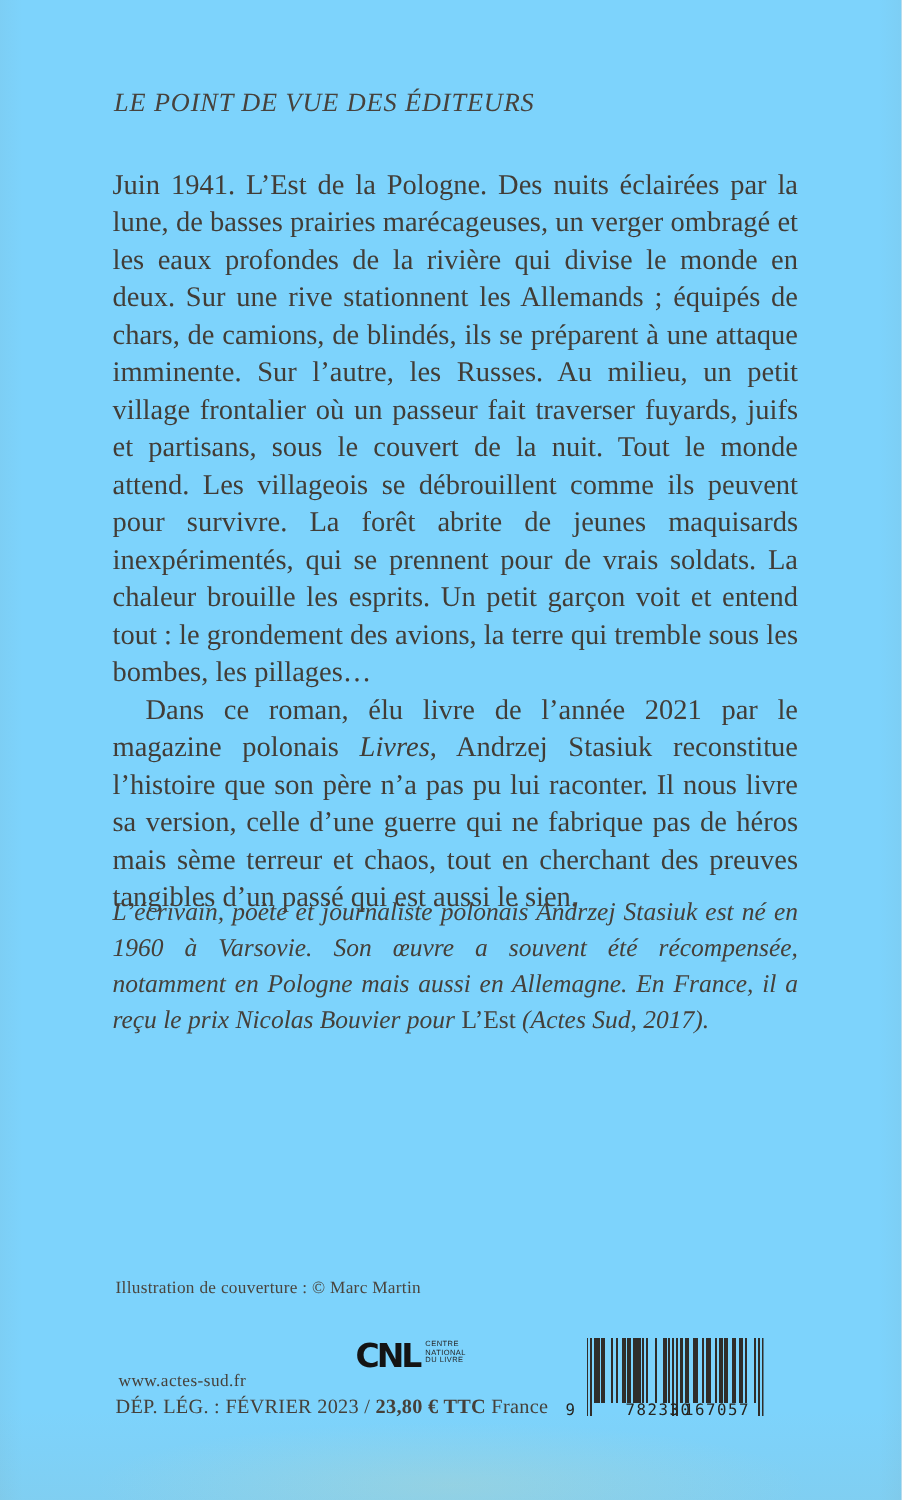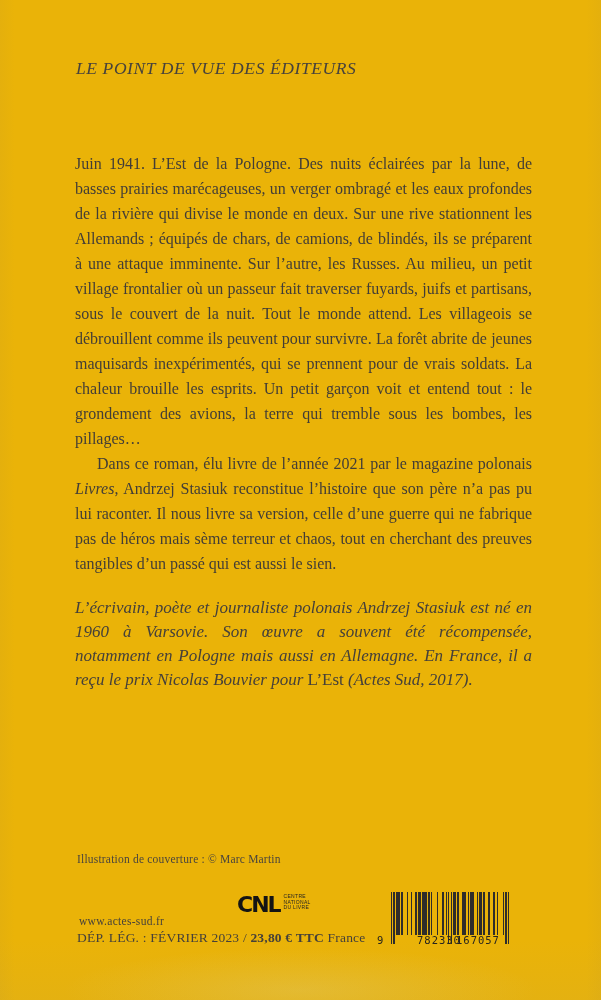--- a/index.html
+++ b/index.html
@@ -1,40 +1,40 @@
 <!DOCTYPE html>
 <html><head>
 <meta charset="utf-8">
 <style>
   html,body { margin:0; padding:0; background:#e8e8e6; }
   .page {
     position:relative;
     width:601px; height:1000px;
     margin:0 auto;
-    background:#eab308;
+    background:#7dd3fc;
     font-family:"Liberation Serif", serif;
     color:#423d37;
     overflow:hidden;
   }
   
   .page::before {
     content:""; position:absolute; inset:0; pointer-events:none;
     background:
       radial-gradient(ellipse 340px 60px at 50% 99%, rgba(222,218,170,0.22), rgba(0,0,0,0) 70%),
       linear-gradient(to bottom, rgba(0,0,0,0) 94%, rgba(160,155,120,0.08) 100%),
       linear-gradient(to right, rgba(120,115,100,0.05) 0%, rgba(0,0,0,0) 2.5%, rgba(0,0,0,0) 97.5%, rgba(120,115,100,0.05) 100%);
   }
   .header {
     position:absolute; left:76px; top:58px;
     font-style:italic; font-size:17.5px; letter-spacing:0.6px;
     color:#47423c; white-space:nowrap;
   }
   .body-text {
     position:absolute; left:75px; top:111px; width:457px;
-    font-size:16px; line-height:25px; text-align:justify;margin-top:40px;
+    font-size:19px; line-height:25px; text-align:justify;
   }
   .body-text p { margin:0; }
   .indent { text-indent:22px; }
   .bio {
     position:absolute; left:75px; top:596px; width:457px;
     font-size:17px; line-height:24px; font-style:italic;
     text-align:justify; color:#45403a;
   }
   .bio .upright { font-style:normal; }
   .credit {

